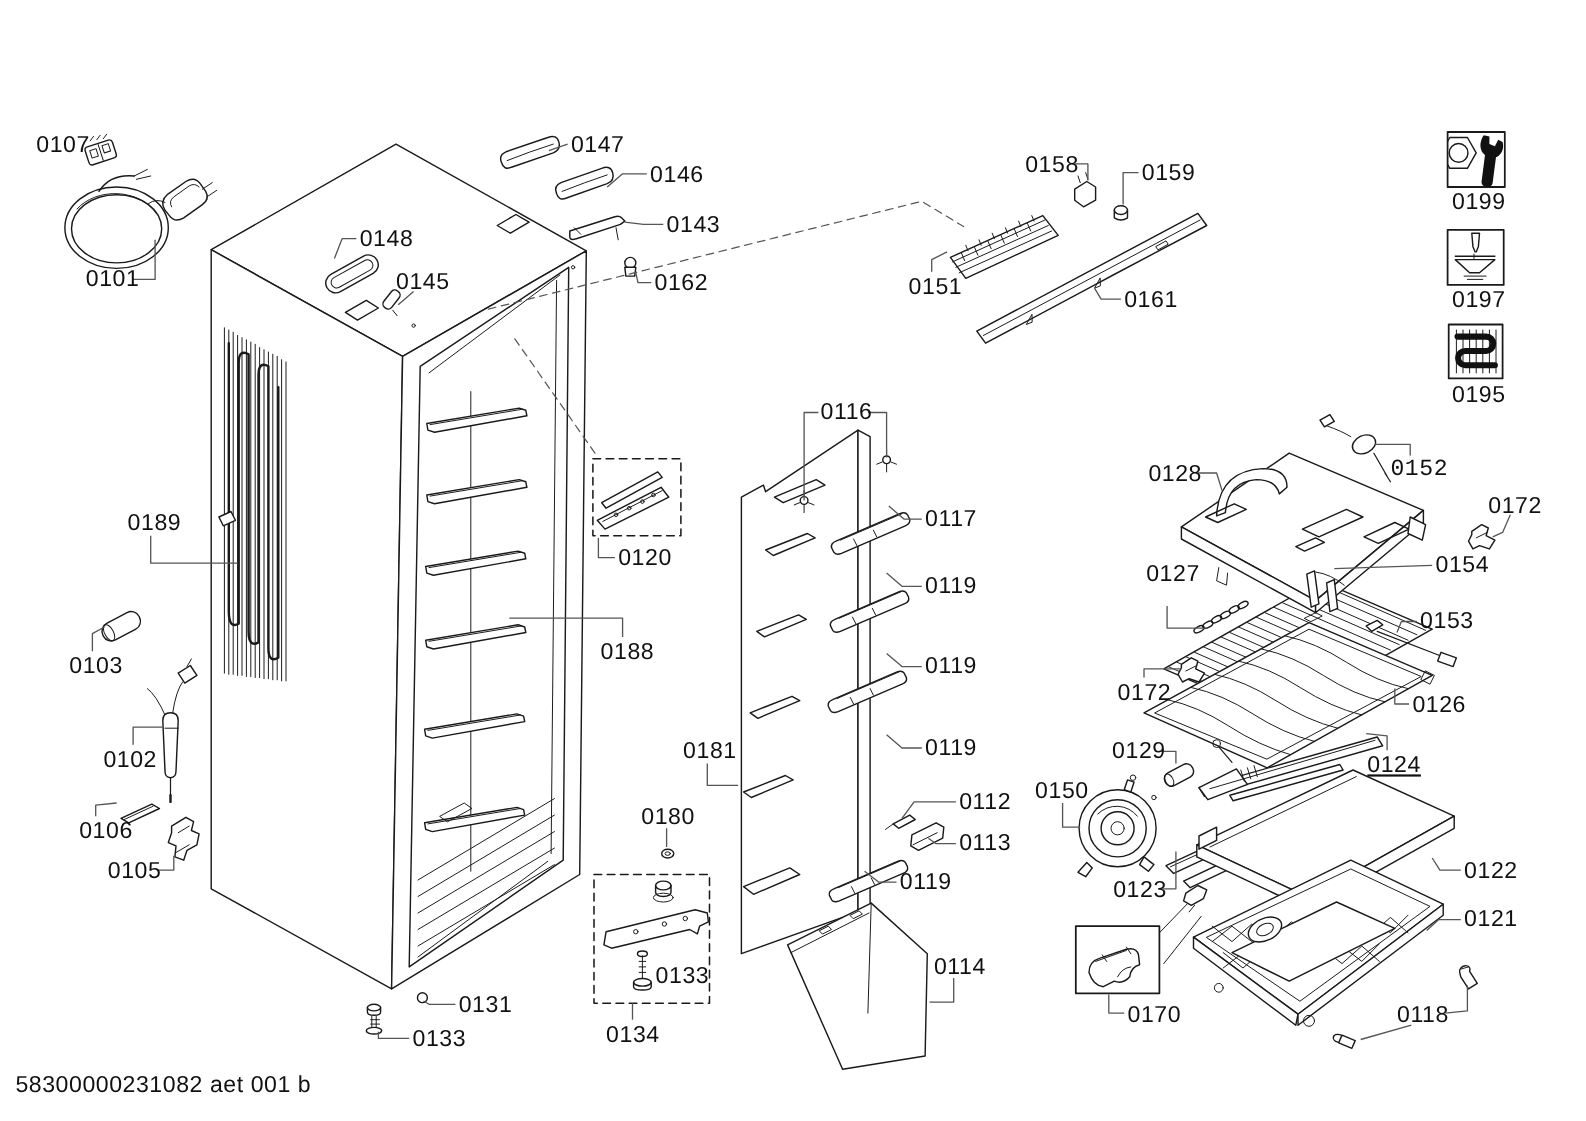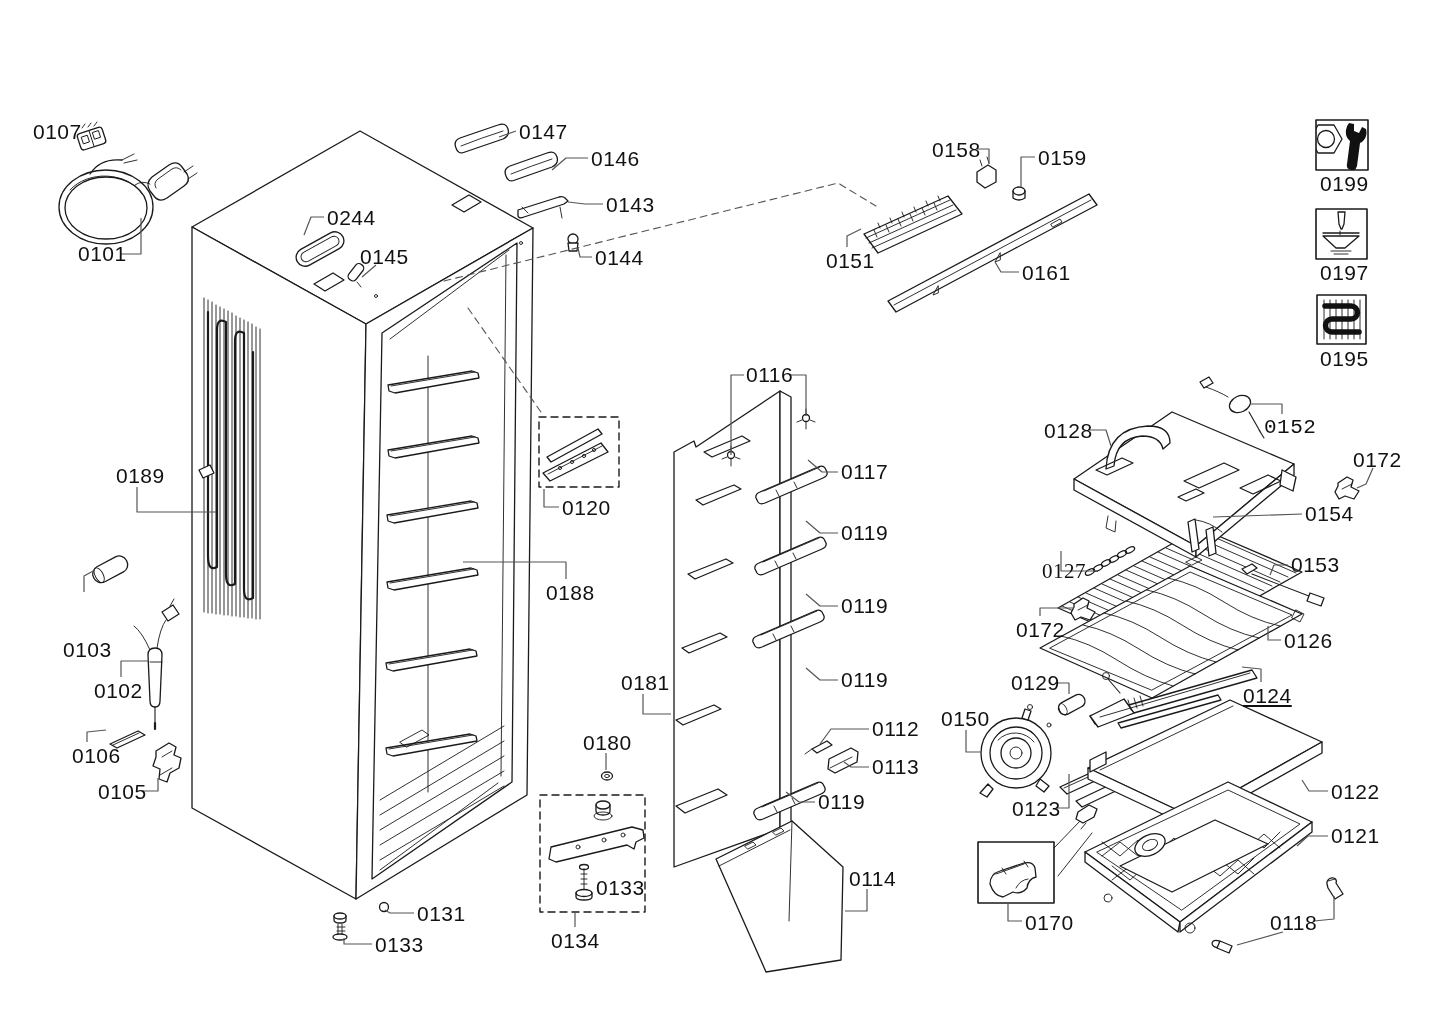--- a/index.html
+++ b/index.html
@@ -464,29 +464,29 @@
         <polyline points="1283,932 1237,945" class="leader"></polyline>
       </g>
 </svg>
 
 <div id="labels-layer">
       <div class="part-label" style="left: 33px; top: 120px;">0107</div>
       <div class="part-label" style="left: 78px; top: 242px;">0101</div>
       <div class="part-label" style="left: 519px; top: 120px;">0147</div>
       <div class="part-label" style="left: 591px; top: 147px;">0146</div>
       <div class="part-label" style="left: 606px; top: 193px;">0143</div>
-      <div class="part-label" style="left: 595px; top: 246px;">0144</div>
-      <div class="part-label" style="left: 327px; top: 206px;">0244</div>
+      <div class="part-label" style="left: 595px; top: 246px;">0162</div>
+      <div class="part-label" style="left: 327px; top: 206px;">0148</div>
       <div class="part-label" style="left: 360px; top: 245px;">0145</div>
       <div class="part-label" style="left: 932px; top: 138px;">0158</div>
       <div class="part-label" style="left: 1038px; top: 146px;">0159</div>
       <div class="part-label" style="left: 826px; top: 249px;">0151</div>
       <div class="part-label" style="left: 1022px; top: 261px;">0161</div>
       <div class="part-label" style="left: 116px; top: 464px;">0189</div>
-      <div class="part-label" style="left: 63px; top: 594px; margin-top: 44px;">0103</div>
+      <div class="part-label" style="left: 63px; top: 594px;">0103</div>
       <div class="part-label" style="left: 94px; top: 679px;">0102</div>
       <div class="part-label" style="left: 72px; top: 744px;">0106</div>
       <div class="part-label" style="left: 98px; top: 780px;">0105</div>
       <div class="part-label" style="left: 562px; top: 496px;">0120</div>
       <div class="part-label" style="left: 546px; top: 581px;">0188</div>
       <div class="part-label" style="left: 621px; top: 671px;">0181</div>
       <div class="part-label" style="left: 746px; top: 363px;">0116</div>
       <div class="part-label" style="left: 841px; top: 460px;">0117</div>
       <div class="part-label" style="left: 841px; top: 521px;">0119</div>
       <div class="part-label" style="left: 841px; top: 594px;">0119</div>
@@ -497,31 +497,32 @@
       <div class="part-label" style="left: 849px; top: 867px;">0114</div>
       <div class="part-label" style="left: 583px; top: 731px;">0180</div>
       <div class="part-label" style="left: 596px; top: 876px;">0133</div>
       <div class="part-label" style="left: 551px; top: 929px;">0134</div>
       <div class="part-label" style="left: 417px; top: 902px;">0131</div>
       <div class="part-label" style="left: 375px; top: 933px;">0133</div>
       <div class="part-label" style="left: 1044px; top: 419px;">0128</div>
       <div class="part-label" style="left: 1264px; top: 416px; font-family: Liberation Mono, monospace;">0152</div>
       <div class="part-label" style="left: 1353px; top: 448px;">0172</div>
       <div class="part-label" style="left: 1305px; top: 502px;">0154</div>
-      <div class="part-label" style="left: 1042px; top: 559px; font-family: Liberation Serif, serif;">0127</div>
+      <div class="part-label" style="left: 1042px; top: 510px;">0127</div>
       <div class="part-label" style="left: 1291px; top: 553px;">0153</div>
       <div class="part-label" style="left: 1016px; top: 618px;">0172</div>
       <div class="part-label" style="left: 1284px; top: 629px;">0126</div>
       <div class="part-label" style="left: 1011px; top: 671px;">0129</div>
       <div class="part-label" style="left: 1243px; top: 684px; text-decoration: underline;">0124</div>
       <div class="part-label" style="left: 941px; top: 707px;">0150</div>
       <div class="part-label" style="left: 1331px; top: 780px;">0122</div>
       <div class="part-label" style="left: 1012px; top: 797px;">0123</div>
       <div class="part-label" style="left: 1331px; top: 824px;">0121</div>
       <div class="part-label" style="left: 1025px; top: 911px;">0170</div>
       <div class="part-label" style="left: 1270px; top: 911px;">0118</div>
       <div class="part-label" style="left: 1320px; top: 172px;">0199</div>
       <div class="part-label" style="left: 1320px; top: 261px;">0197</div>
       <div class="part-label" style="left: 1320px; top: 347px;">0195</div>
     </div>
 
+<div id="footer-code">58300000231082 aet 001 b</div>
 
 </div>
 
 </body></html>

